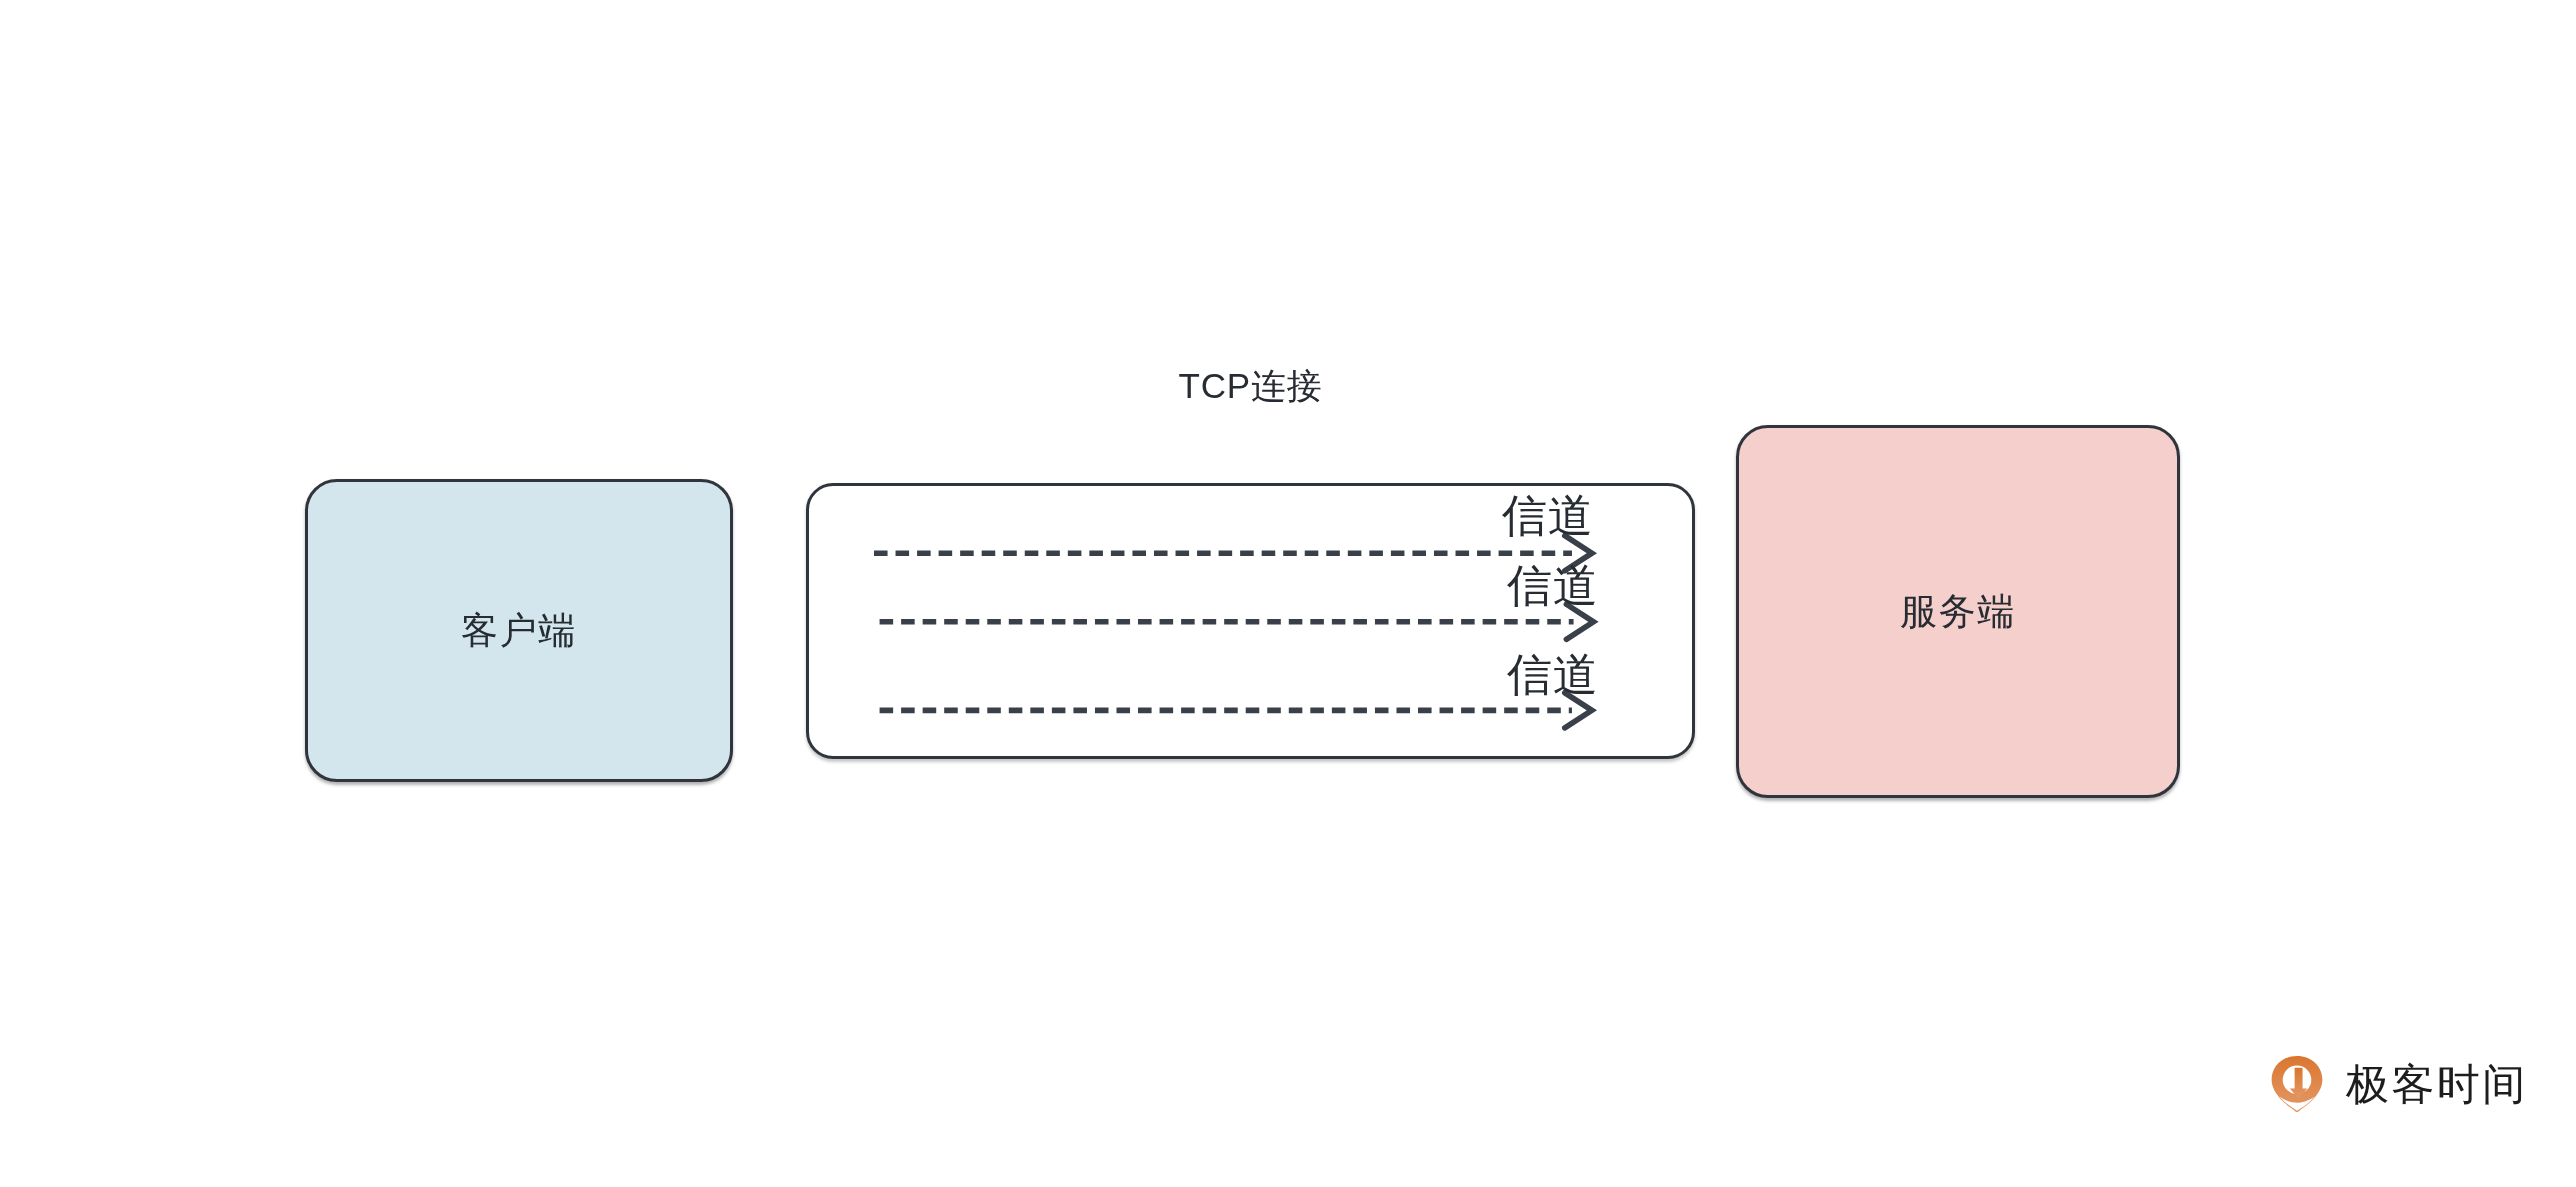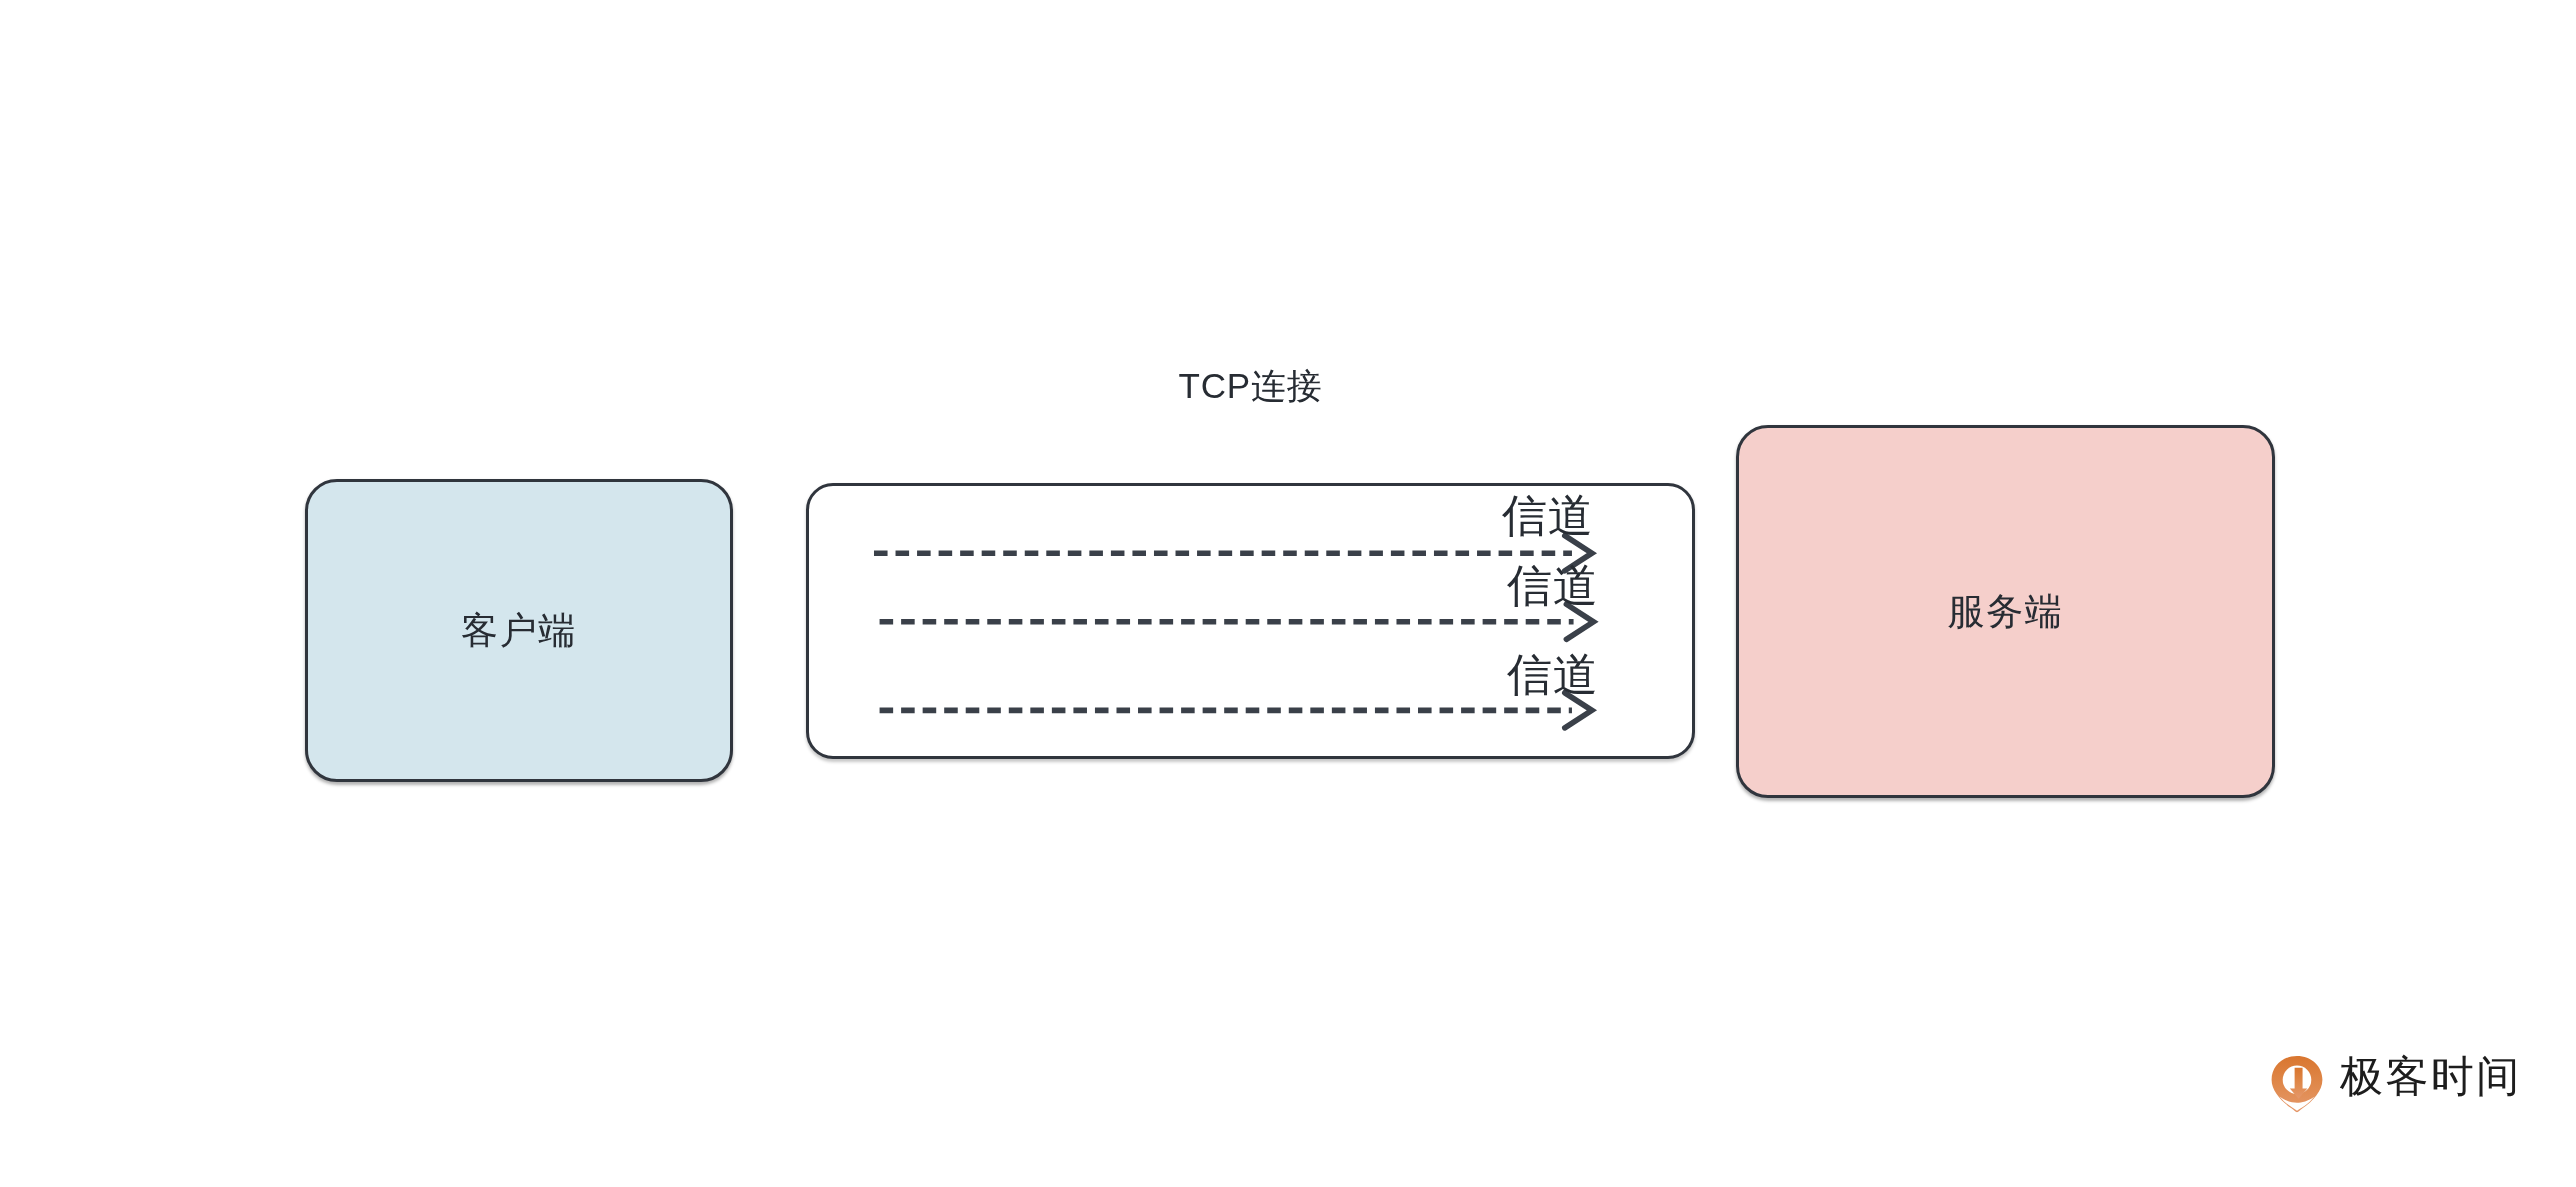--- a/index.html
+++ b/index.html
@@ -48,21 +48,21 @@
     top: 479px;
     width: 428px;
     height: 303px;
     background: #d4e6ed;
   }
 
   
   #server-box {
     left: 1736px;
     top: 425px;
-    width: 539px;
+    width: 444px;
     height: 373px;
     background: #f5cfcb;
   }
 
   
   #tcp-box {
     left: 806px;
     top: 483px;
     width: 889px;
     height: 276px;
@@ -104,21 +104,22 @@
     overflow: visible;
     pointer-events: none;
   }
 
   
   #logo {
     position: absolute;
     left: 2270px;
     top: 1055px;
     display: flex;
-    gap: 16px;
+    align-items: center;
+    gap: 22px;
   }
   #logo-mark {
     width: 54px;
     height: 59px;
     flex: 0 0 auto;
   }
   #logo-text {
     font-size: 43px;
     color: #1d1d1d;
     letter-spacing: 2.4px;

